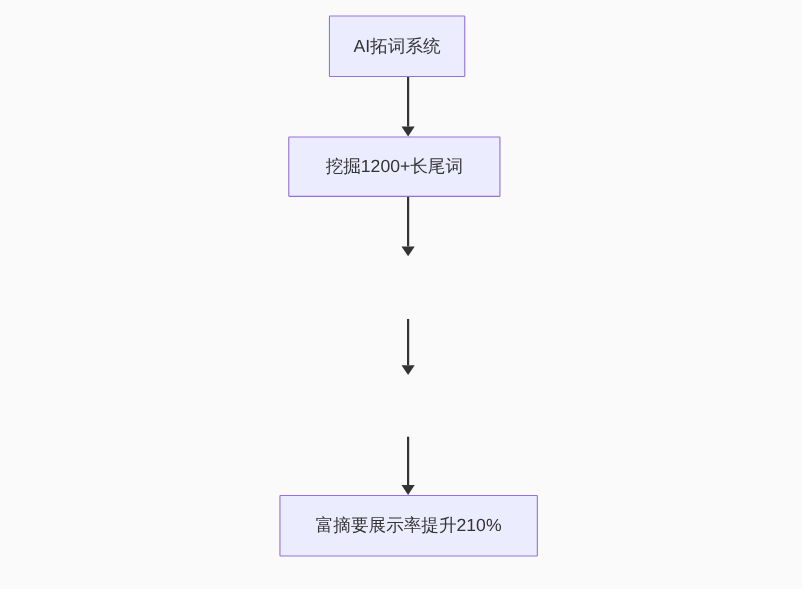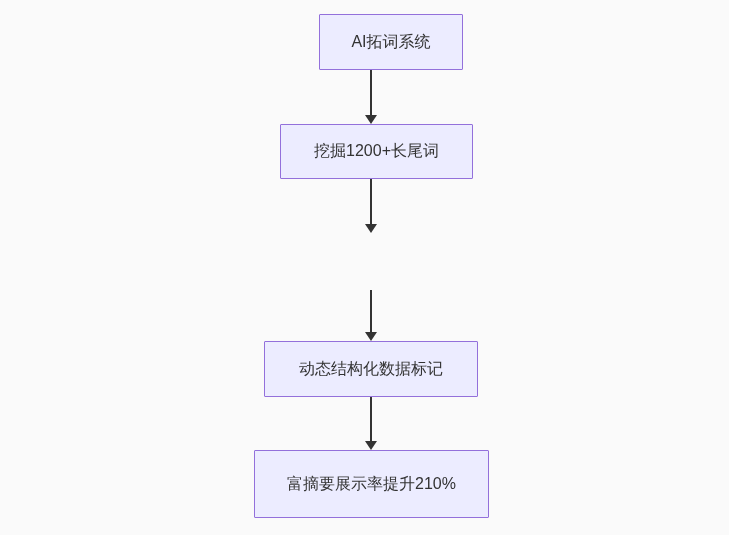--- a/index.html
+++ b/index.html
@@ -33,25 +33,25 @@
     border: 1.3px solid var(--node-border);
     border-radius: 1px;
     color: var(--node-text);
     font-size: 16px;
     display: flex;
     align-items: center;
     justify-content: center;
     text-align: center;
     white-space: nowrap;
   }
-  .n1 { left: 299px; top: 14px;  width: 144px; height: 56px; margin-left: 20px; }
-  .n2 { left: 280px; top: 124px; width: 193px; height: 55px; }
+  .n1 { left: 299px; top: 14px;  width: 124px; height: 56px; }
+  .n2 { left: 262px; top: 124px; width: 193px; height: 55px; }
   .n3 { left: 261px; top: 233px; width: 221px; height: 57px; }
   .n4 { left: 264px; top: 341px; width: 214px; height: 56px; }
-  .n5 { left: 254px; top: 450px; width: 235px; height: 68px; align-items: center; }
+  .n5 { left: 254px; top: 450px; width: 235px; height: 56px; align-items: center; }
 
   .edge {
     position: absolute;
     left: 364px;
     width: 14px;
     display: flex;
     flex-direction: column;
     align-items: center;
   }
   .edge .line {
@@ -93,23 +93,20 @@
     <div class="line"></div>
     <div class="head"></div>
   </div>
 
 
   <div class="edge e3">
     <div class="line"></div>
     <div class="head"></div>
   </div>
 
-  <div class="node n4">
-    <span>动态结构化数据标记</span>
-  </div>
 
   <div class="edge e4">
     <div class="line"></div>
     <div class="head"></div>
   </div>
 
   <div class="node n5">
     <span>富摘要展示率提升210%</span>
   </div>
 

